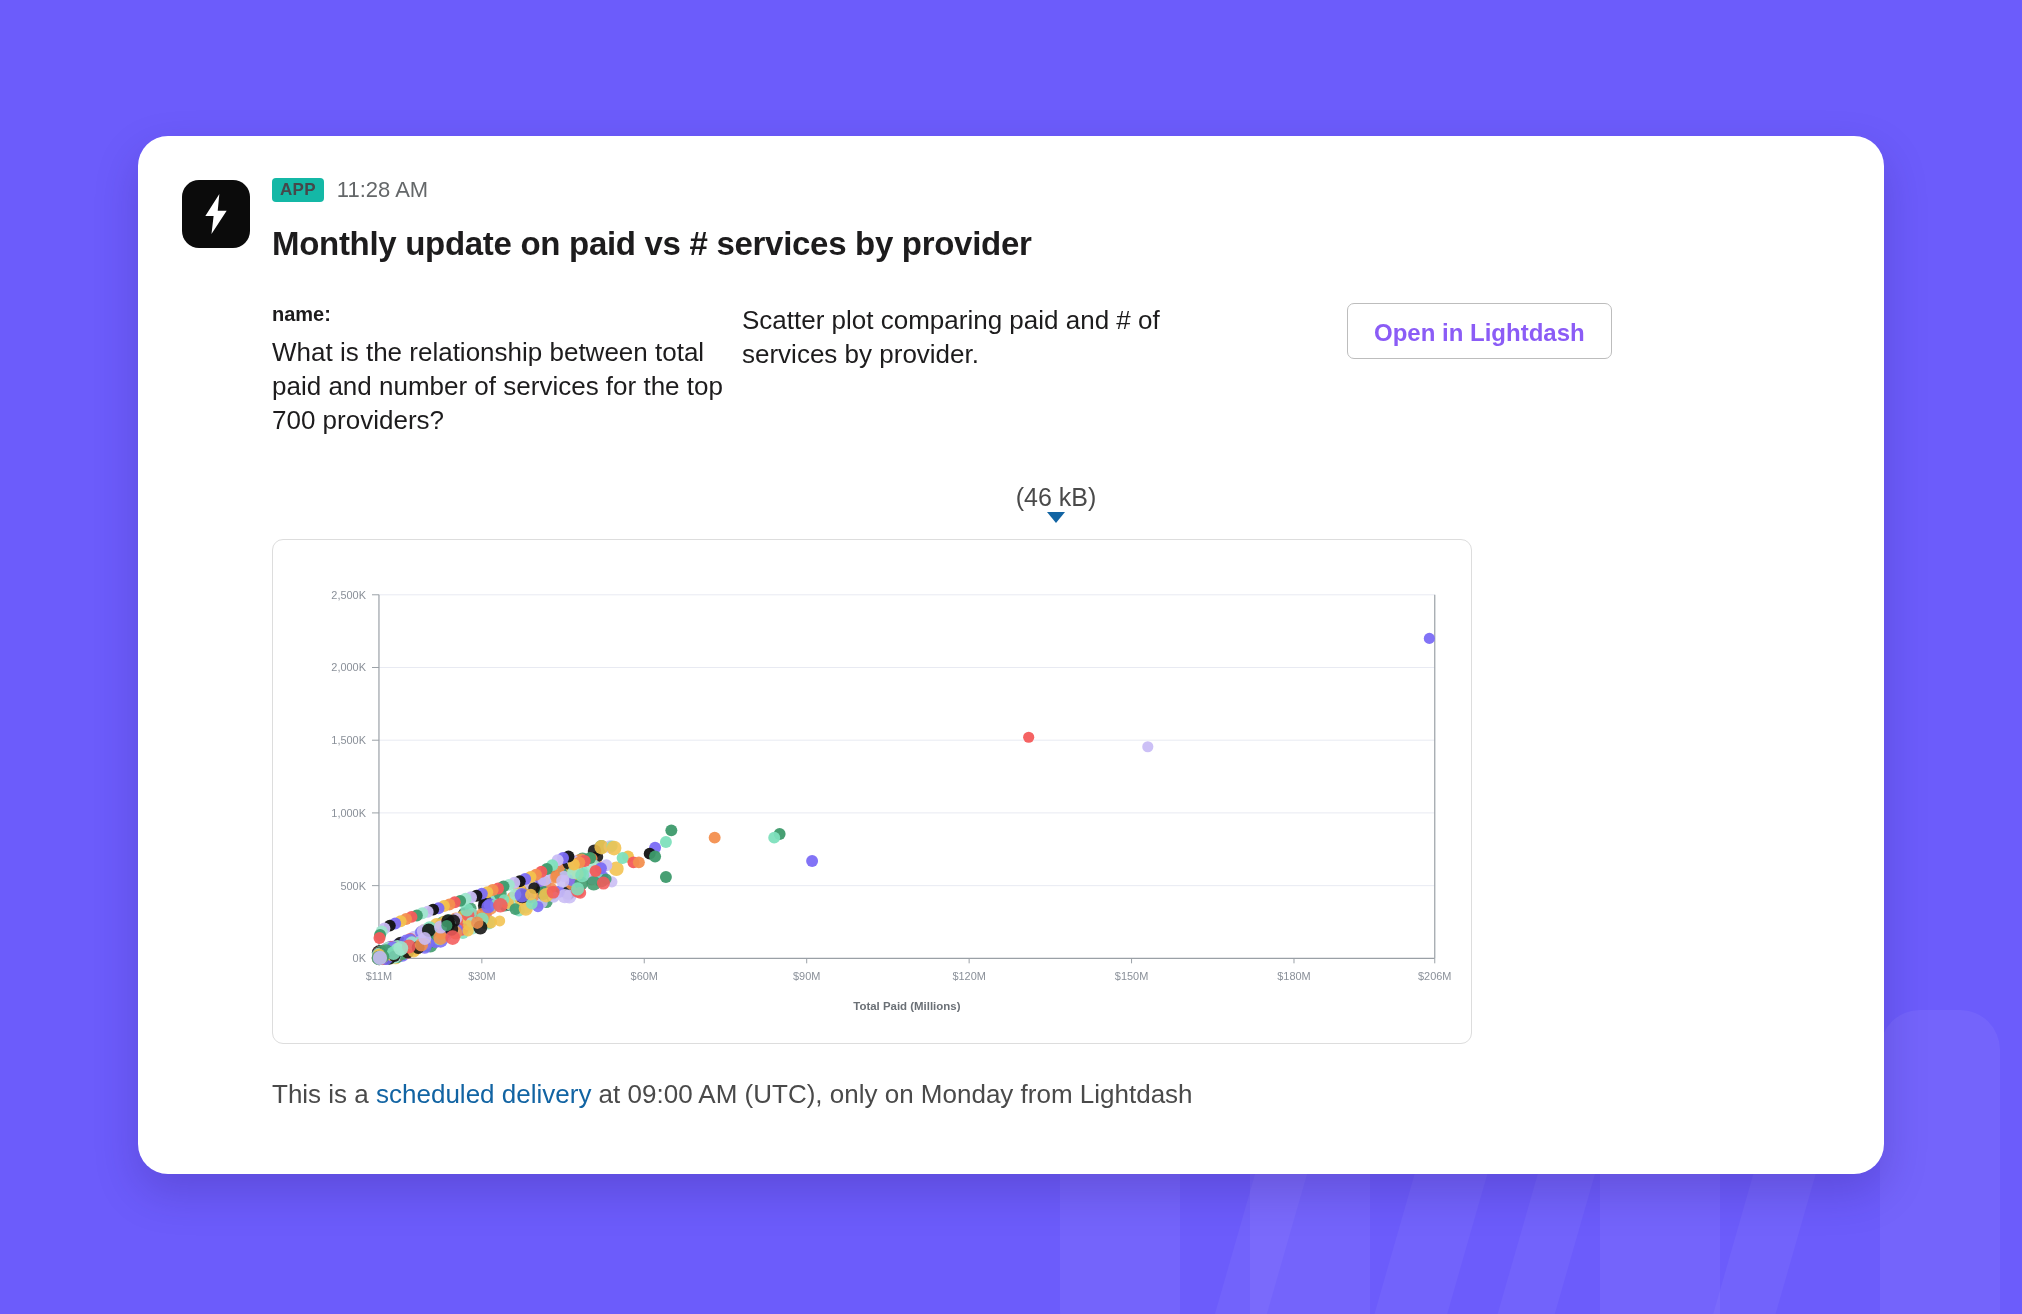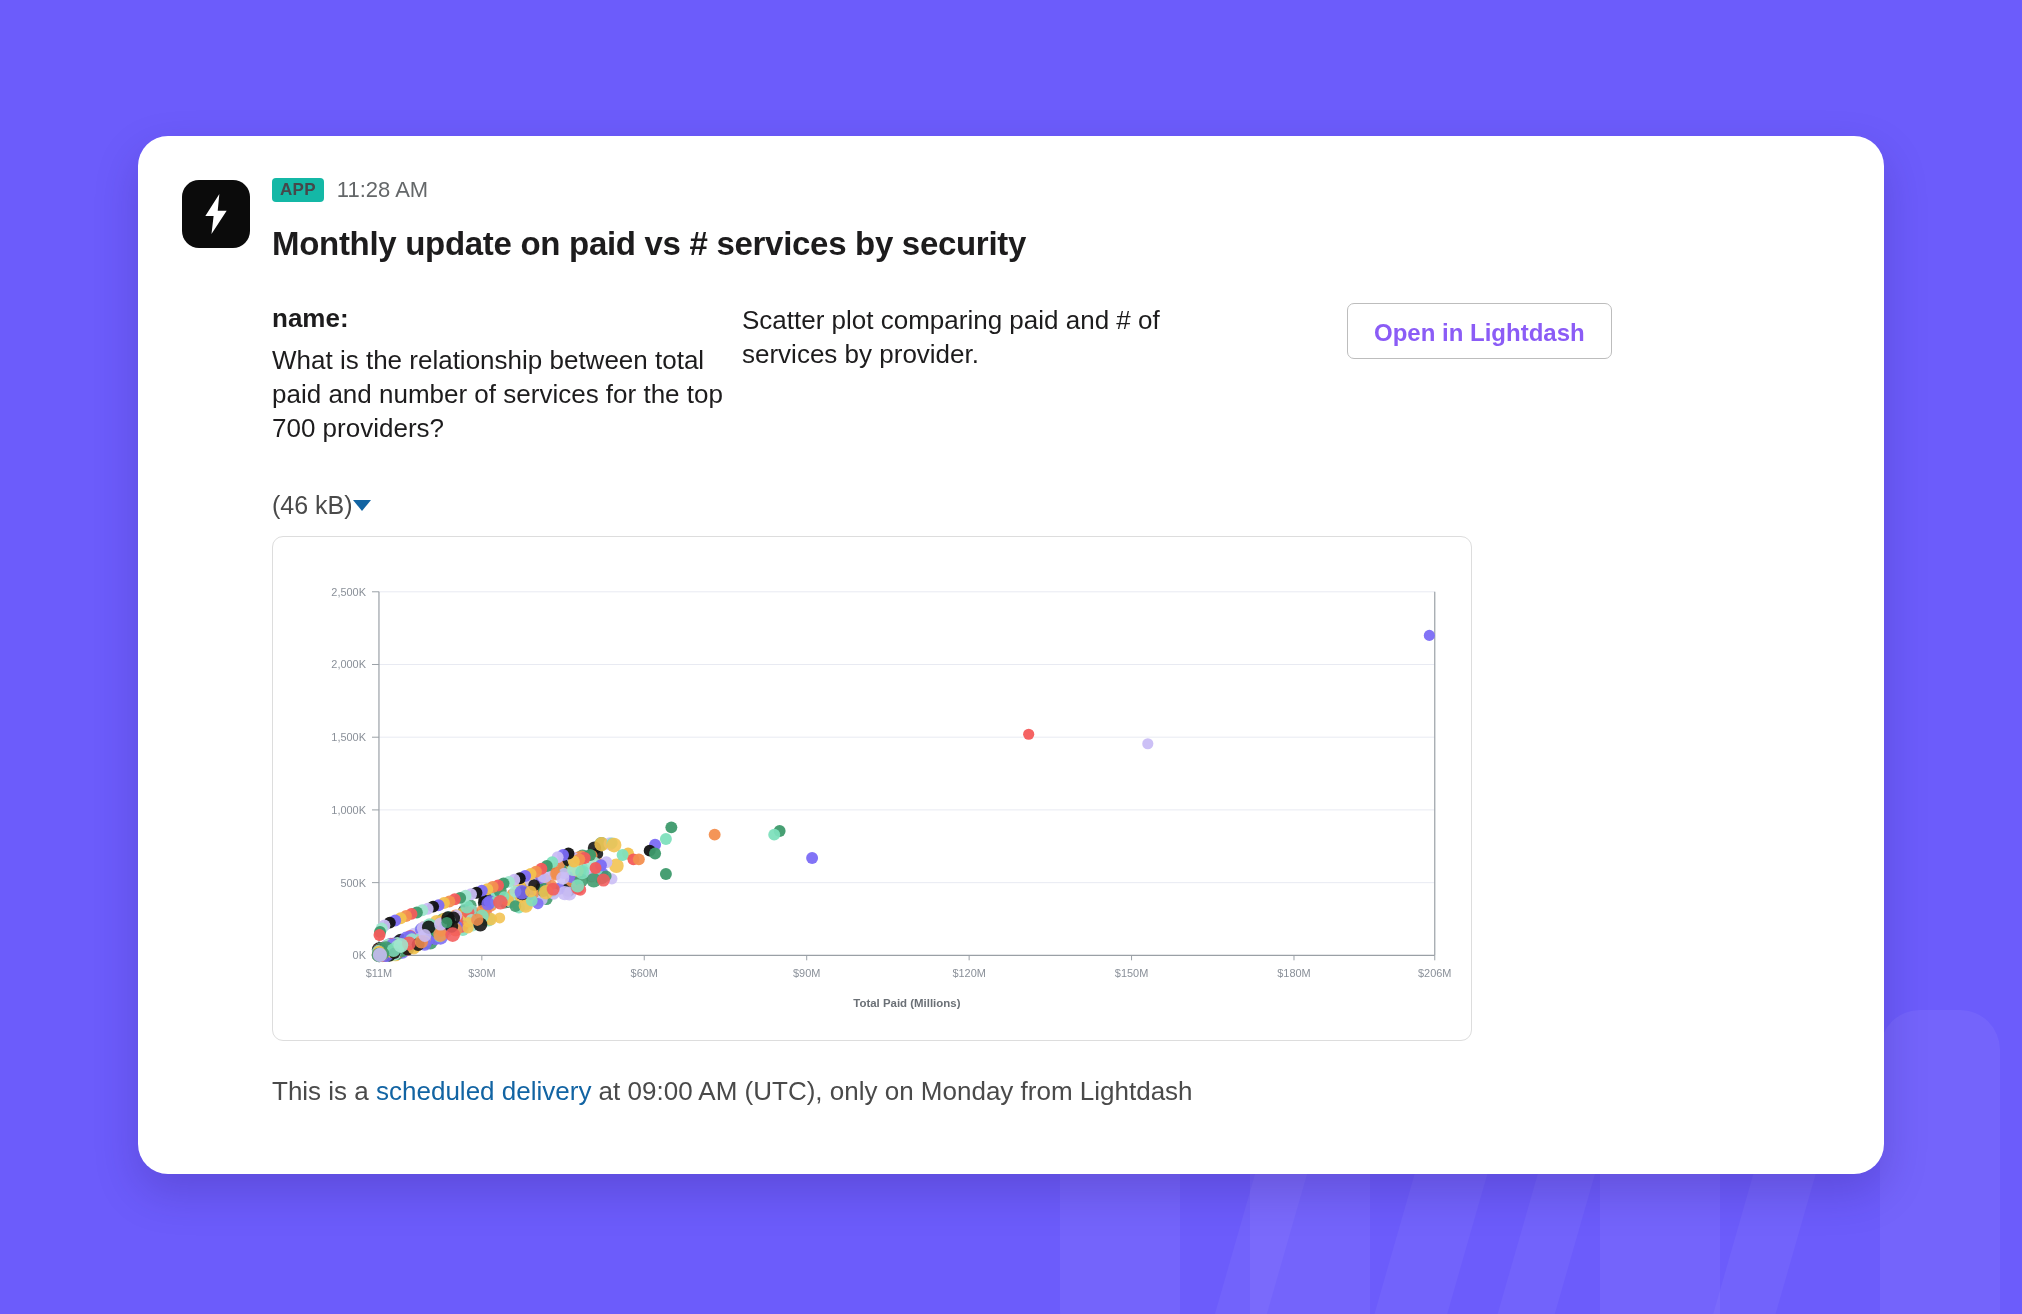--- a/index.html
+++ b/index.html
@@ -111,21 +111,21 @@
   .meta-row {
     display: flex;
     margin-top: 40px;
     margin-left: 90px;
   }
 
   .meta-col { width: 470px; }
   .meta-col.description-col { width: 490px; }
 
   .meta-label {
-    font-size: 26px;
+    font-size: 20px;
     font-weight: bold;
     color: #1d1c1d;
     margin-bottom: 9px;
   }
 
   .meta-value {
     font-size: 26px;
     color: #1d1c1d;
     line-height: 1.31;
   }
@@ -150,20 +150,21 @@
     cursor: pointer;
     white-space: nowrap;
   }
 
   
   .filesize-row {
     display: flex;
     align-items: center;
     margin-top: 46px;
     margin-left: 90px;
+    flex-direction: column;
   }
   #file-size-label {
     font-size: 25px;
     color: #4a4a4a;
   }
   #disclosure-caret {
     width: 0; height: 0;
     border-left: 9px solid transparent;
     border-right: 9px solid transparent;
     border-top: 11px solid #1264a3;
@@ -223,21 +224,21 @@
       <svg width="34" height="40" viewBox="0 0 24 30" aria-hidden="true">
         <path d="M14.5 0 L4 16.5 H10.2 L8.6 30 L20 12.6 H13.3 Z" fill="#ffffff"></path>
       </svg>
     </div>
 
     <div class="header-text">
       <div class="name-line">
         <span id="app-badge">APP</span>
         <span id="timestamp">11:28 AM</span>
       </div>
-      <div id="message-title">Monthly update on paid vs # services by security</div>
+      <div id="message-title">Monthly update on paid vs # services by provider</div>
     </div>
   </div>
 
   <div class="meta-row">
 
     <div class="meta-col">
       <div class="meta-label">name:</div>
       <div class="meta-value">What is the relationship between total paid and number of services for the top 700 providers?</div>
     </div>
 

